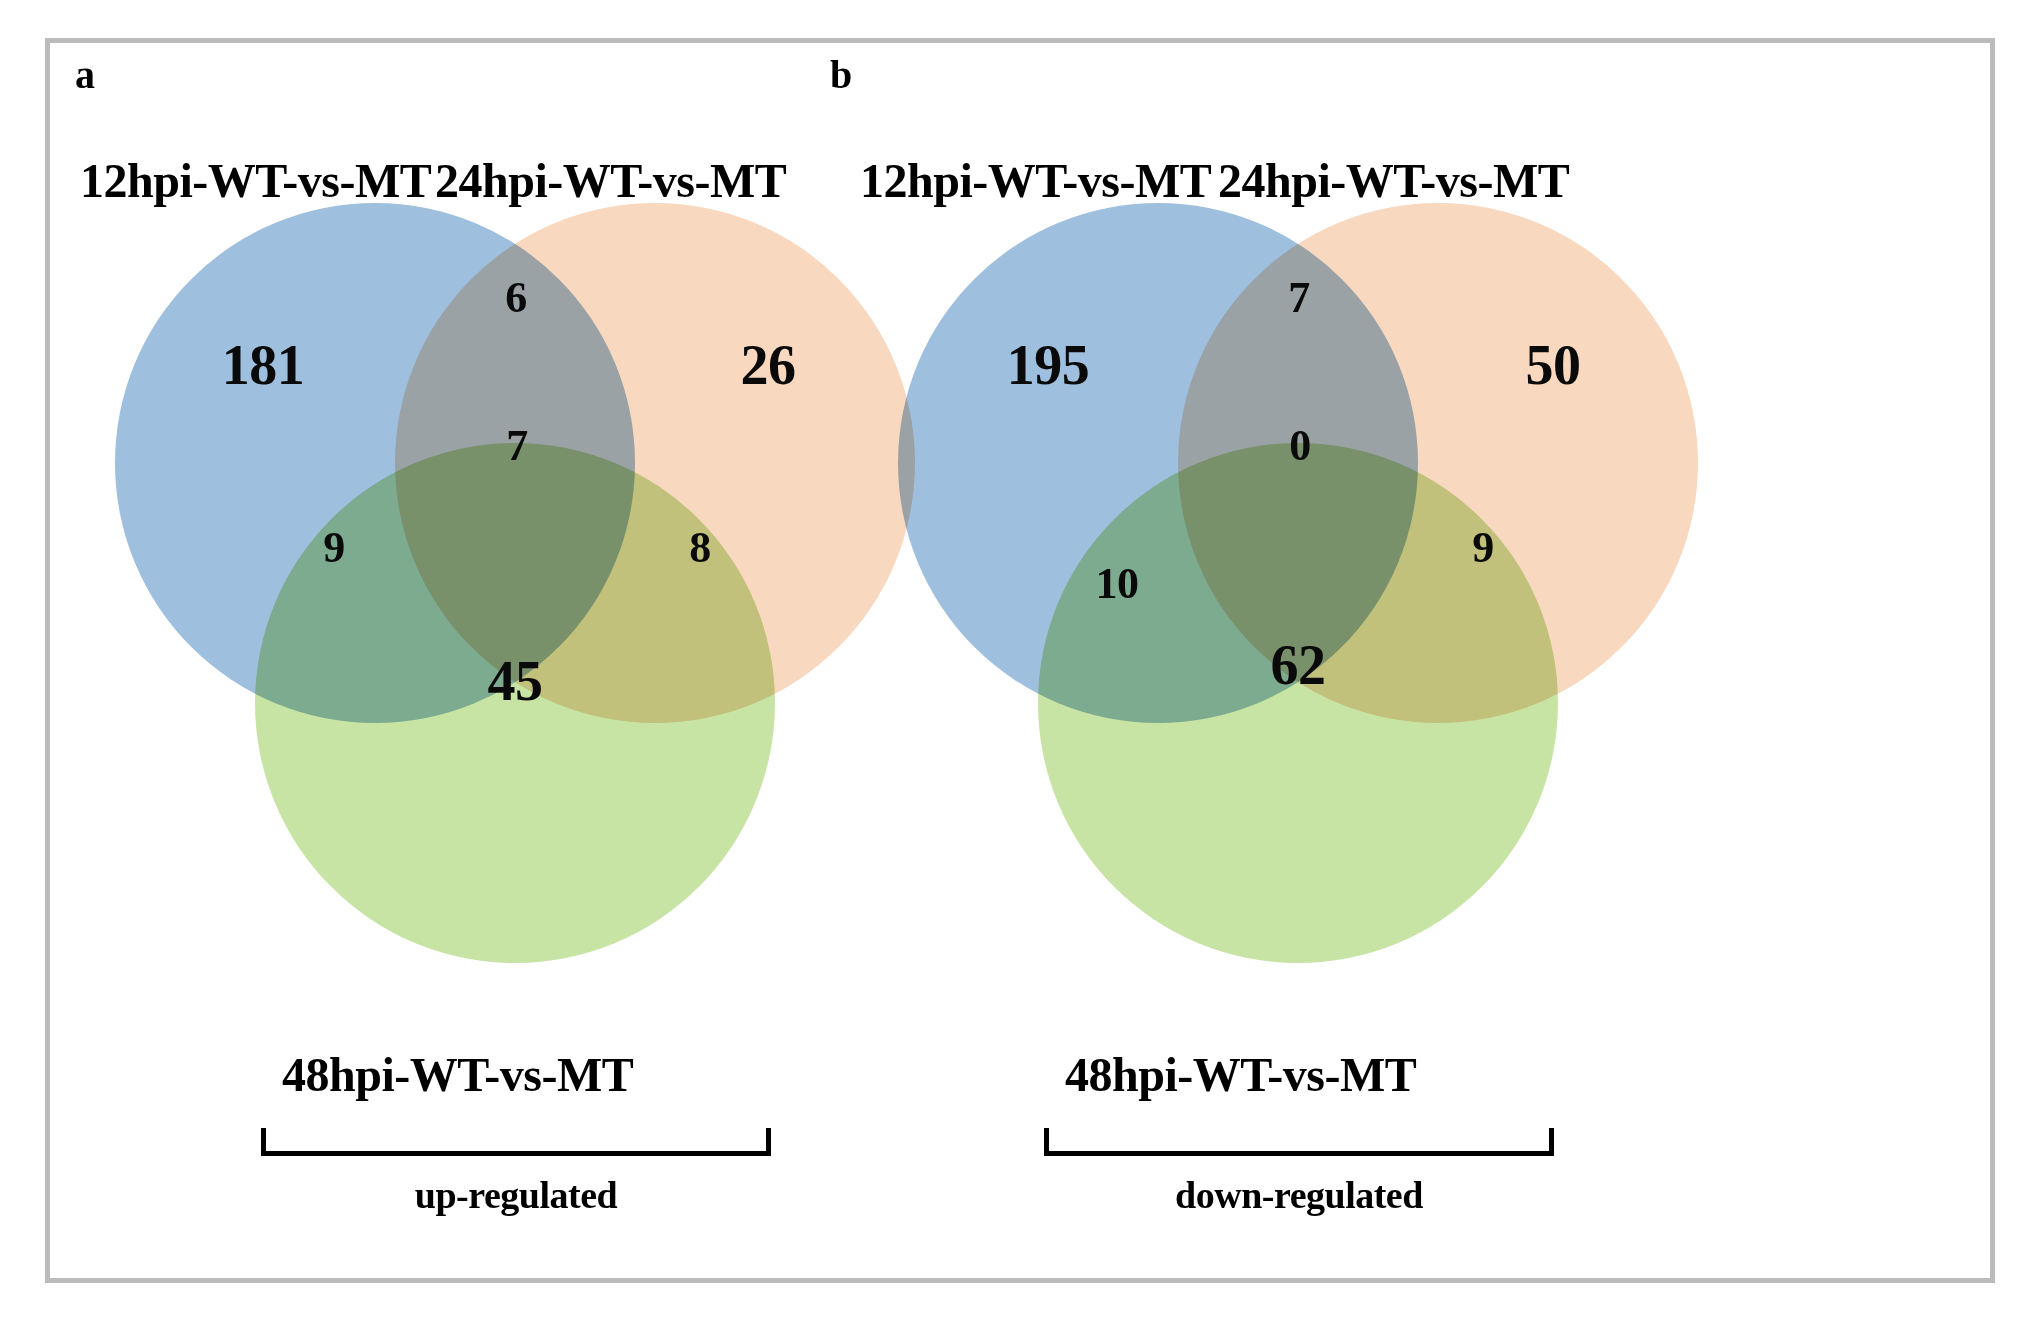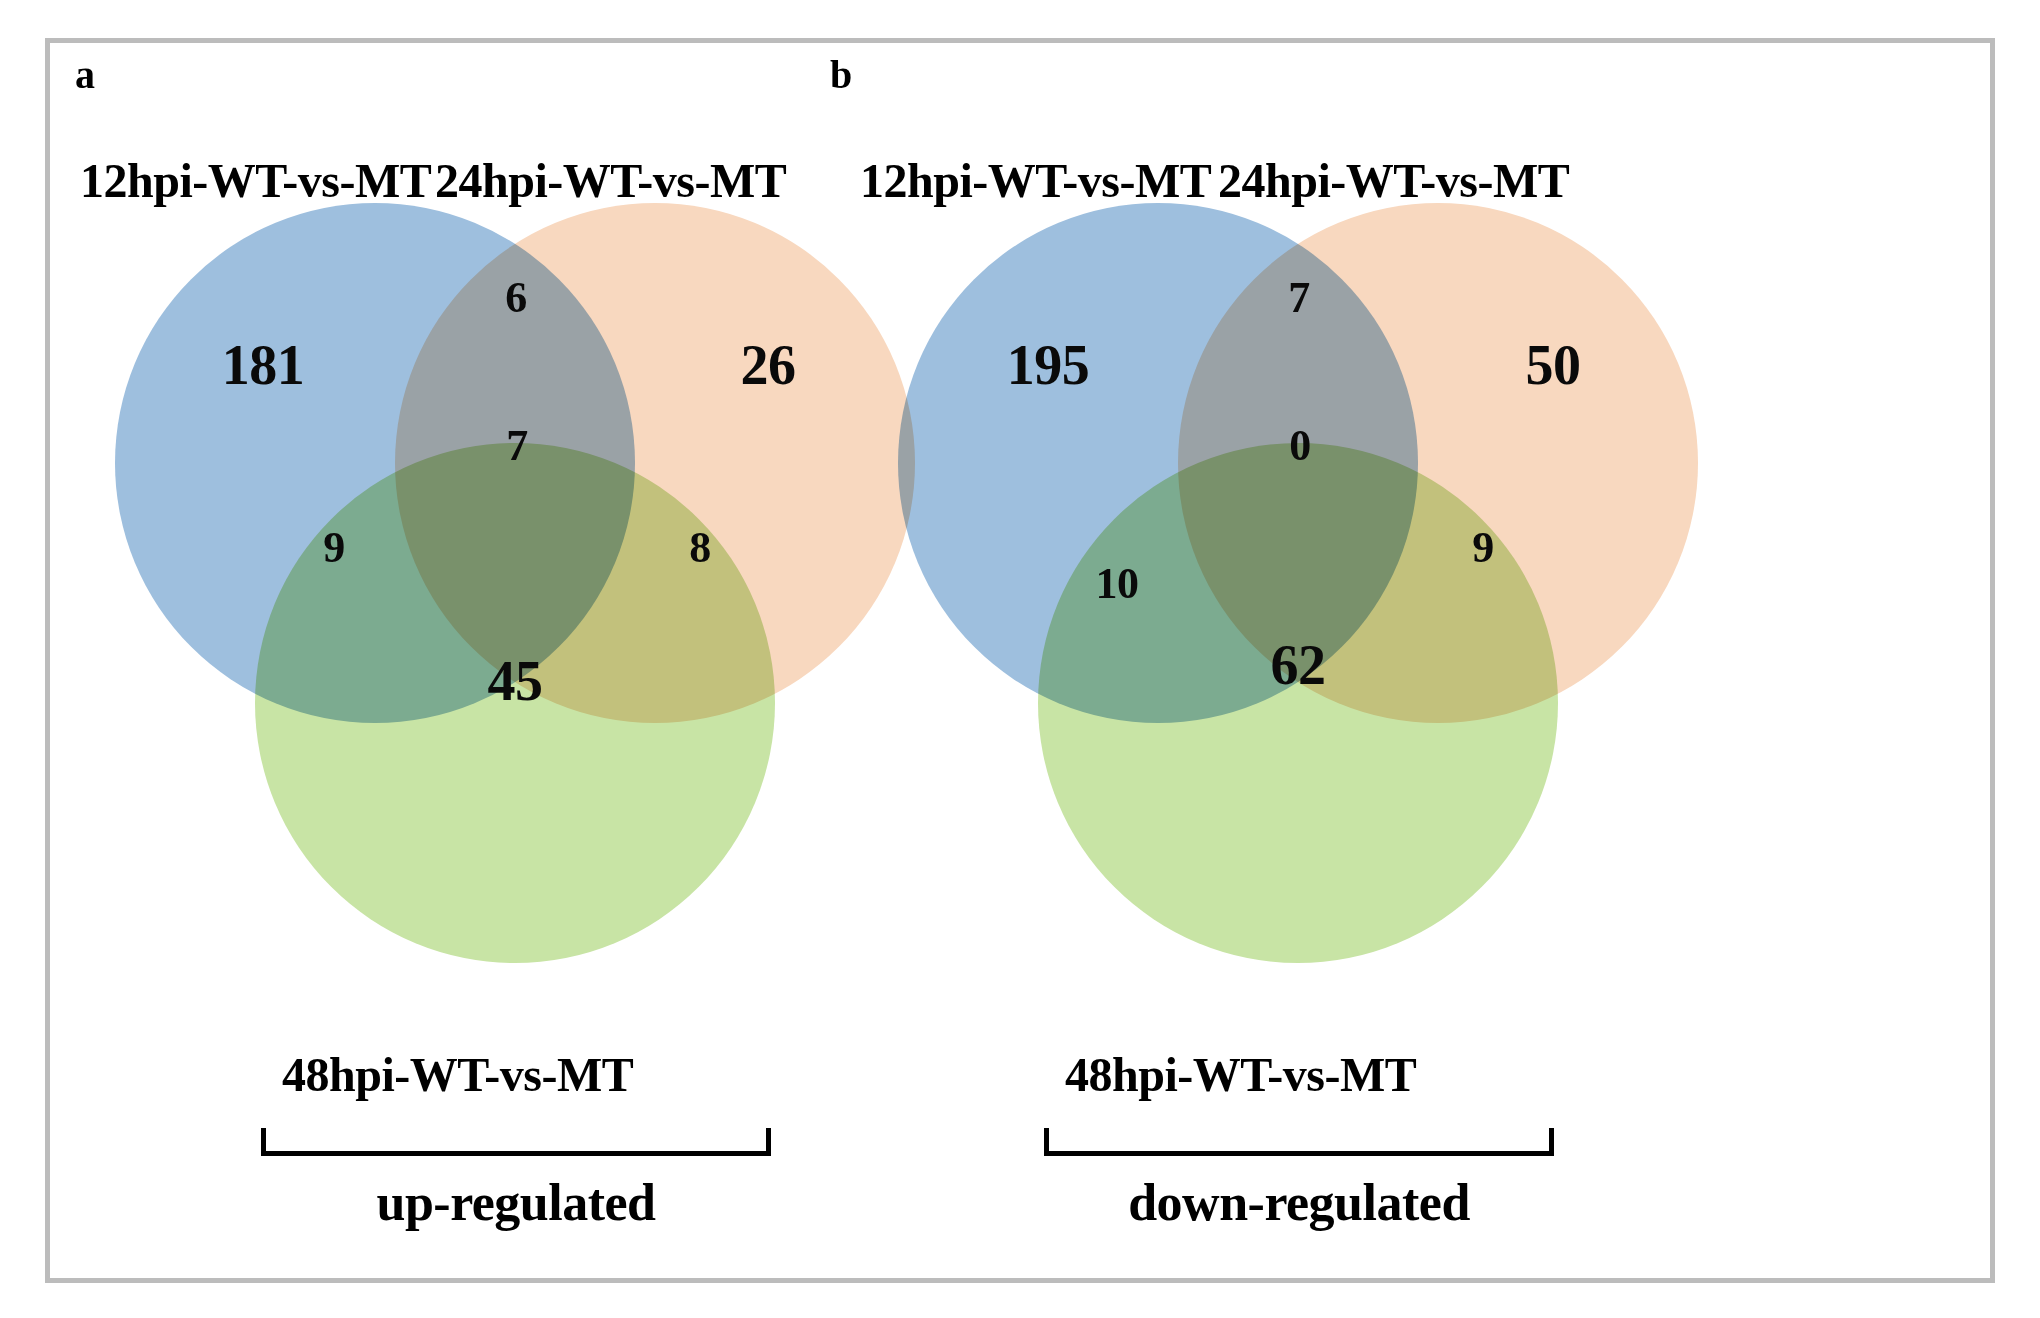--- a/index.html
+++ b/index.html
@@ -86,21 +86,21 @@
     height: 28px;
     border-left: 5px solid #000000;
     border-right: 5px solid #000000;
     border-bottom: 5px solid #000000;
     box-sizing: border-box;
     border-top: none;
   }
 
   .reg-label {
     position: absolute;
-    font-size: 52px;
+    font-size: 38px;
     font-weight: bold;
     color: #000000;
     white-space: nowrap;
     transform: translateX(-50%);
     letter-spacing: -0.5px;
   }
 </style>
 </head>
 <body>
 

